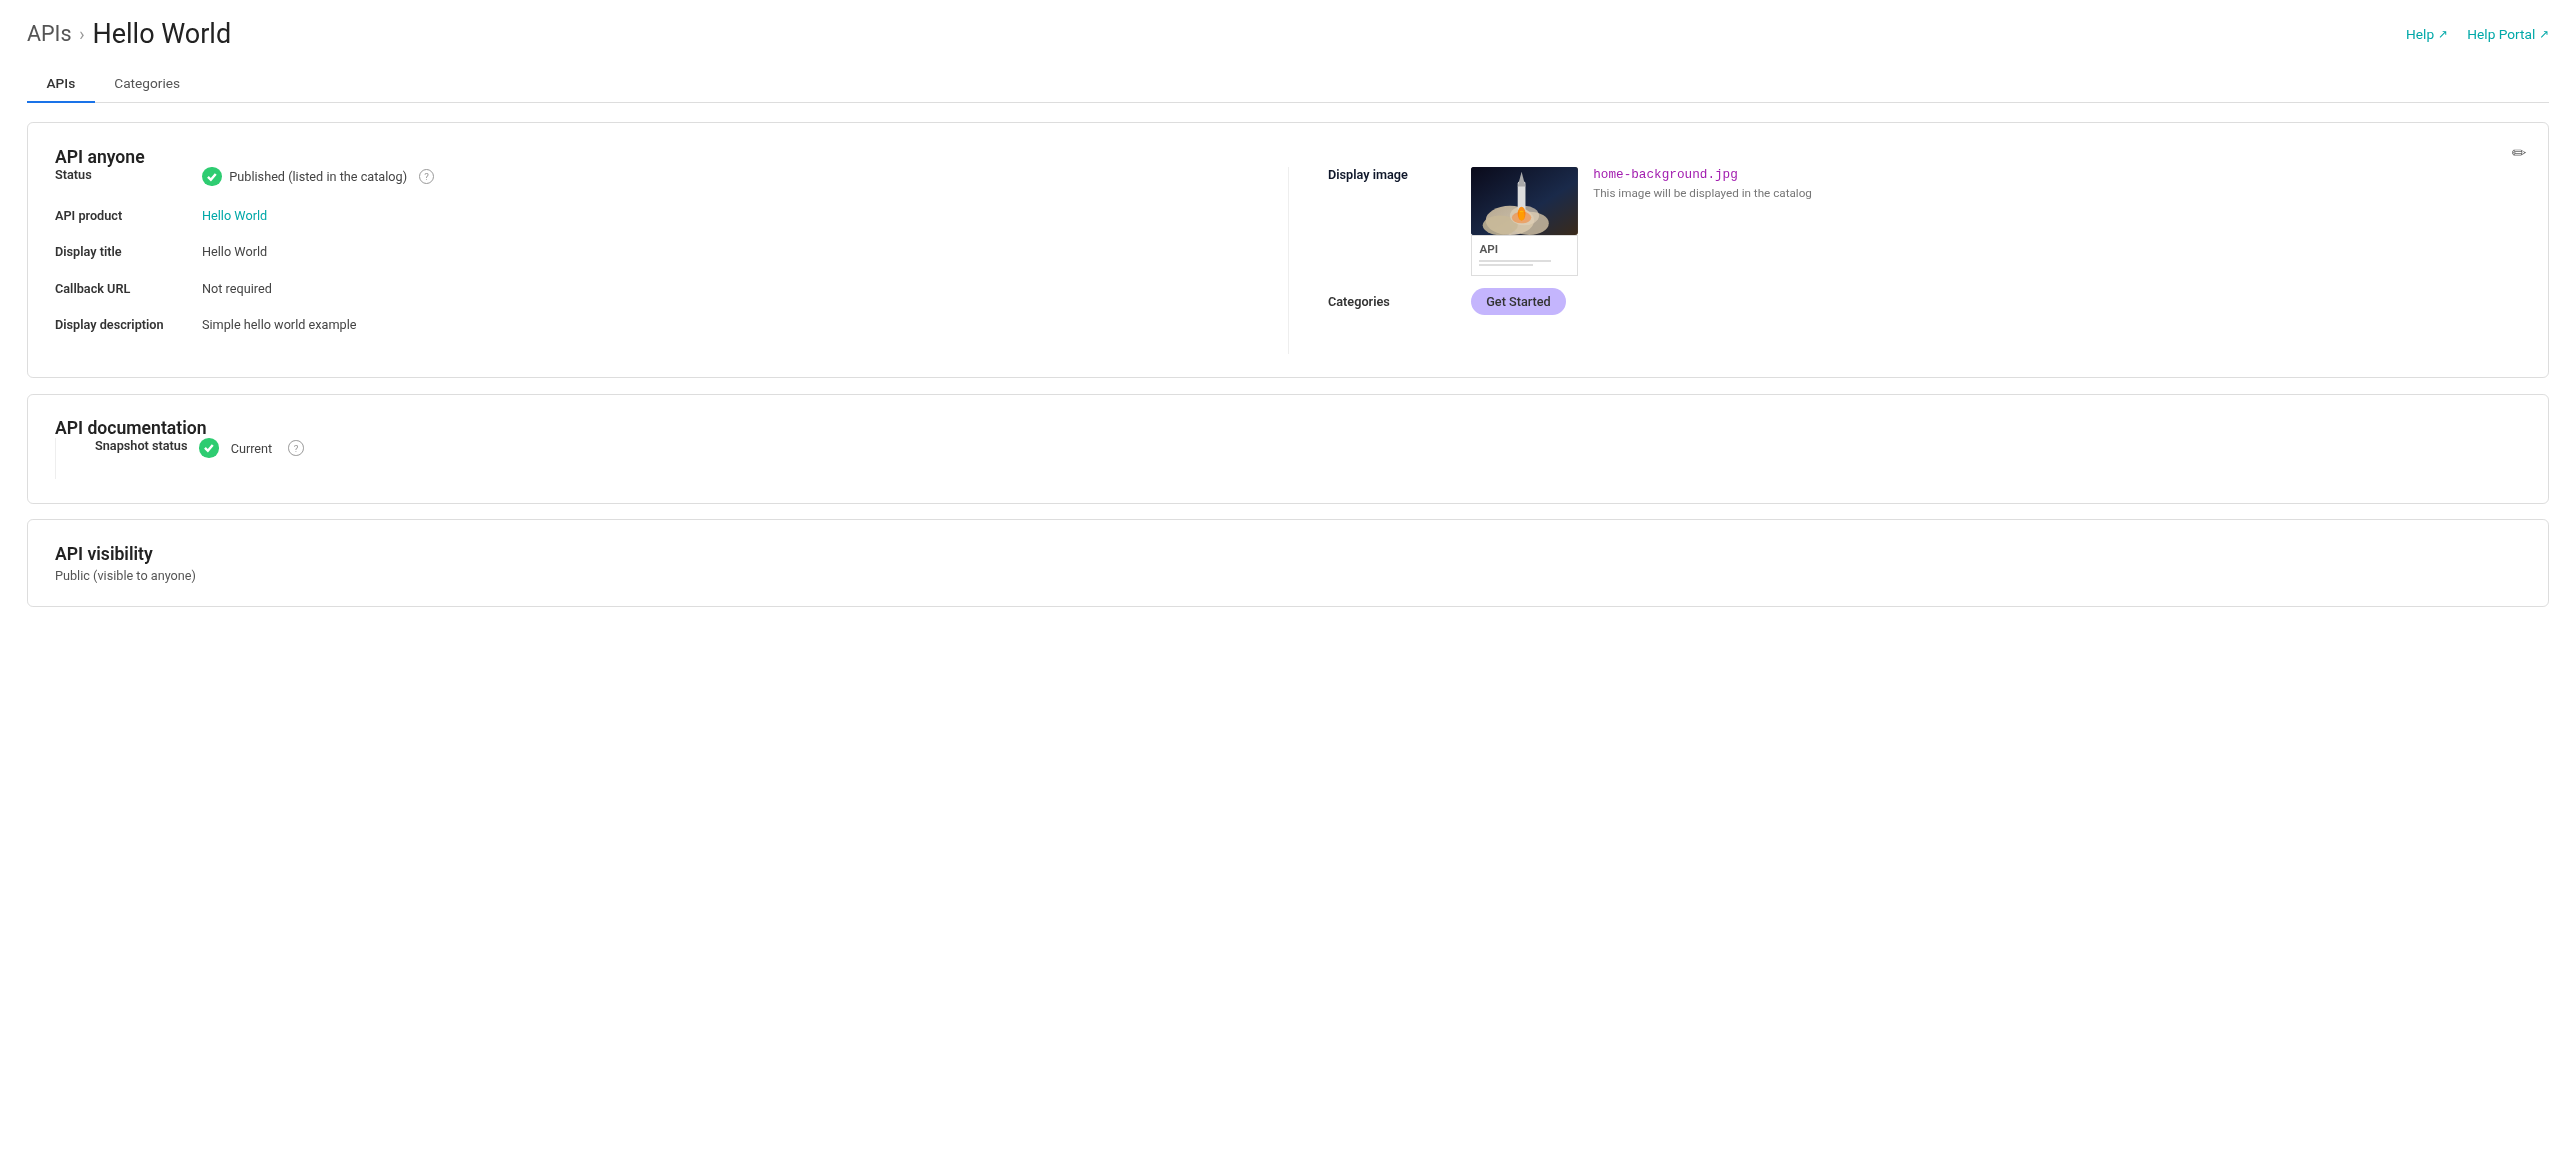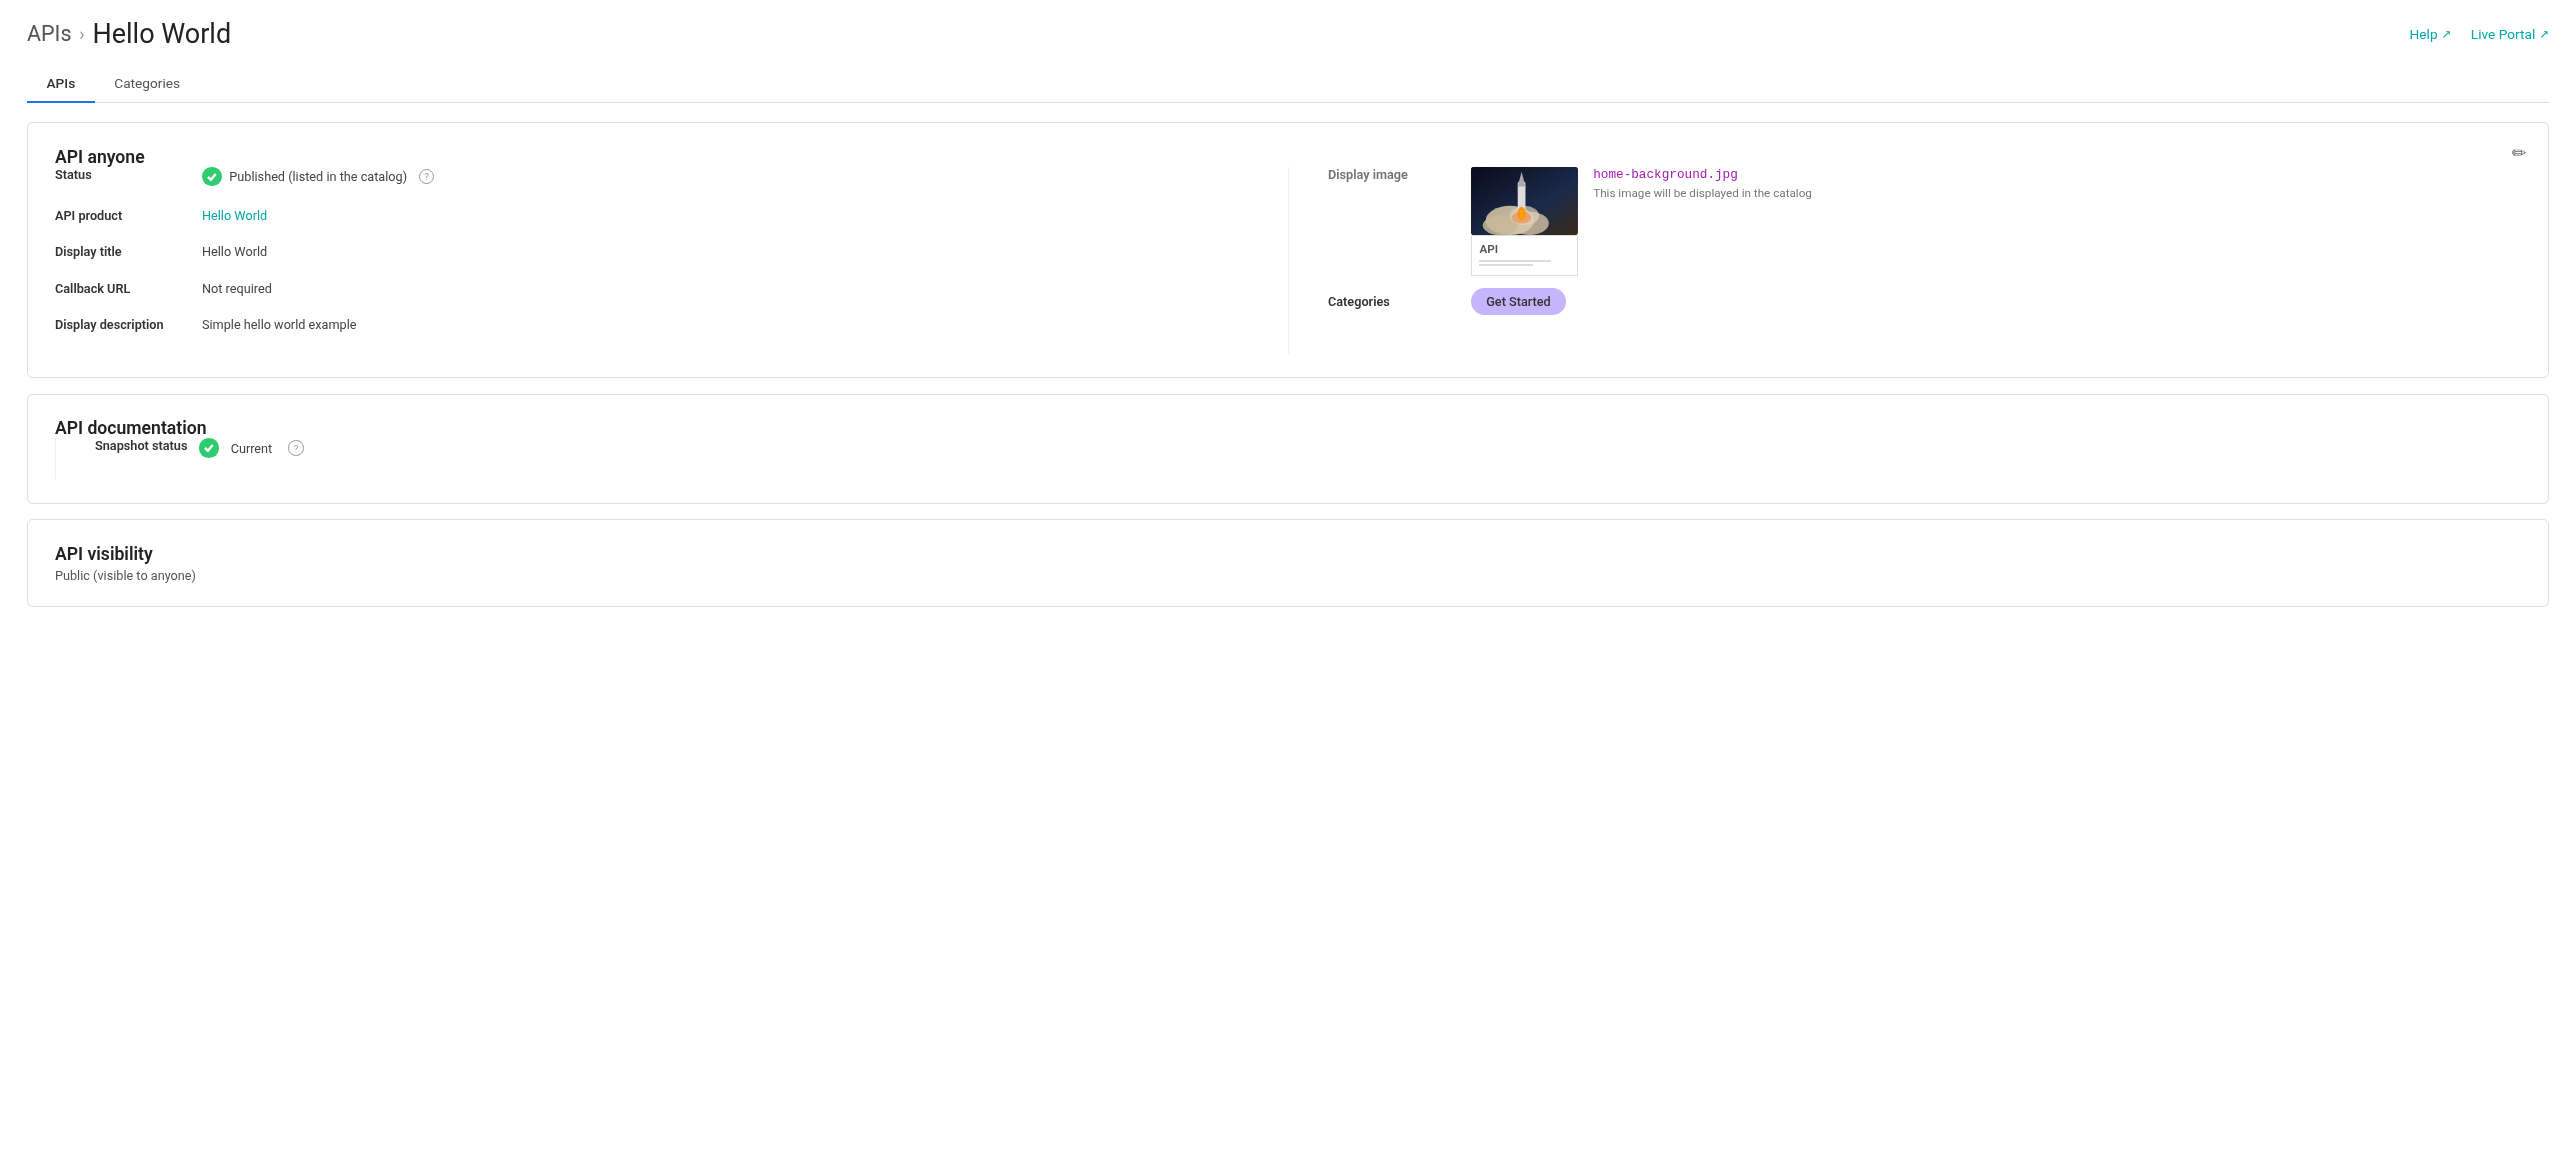--- a/index.html
+++ b/index.html
@@ -171,21 +171,21 @@
     }
     
     .display-image-section {
       display: flex;
       align-items: flex-start;
       gap: 15.6px;
     }
     .display-image-label {
       font-weight: 600;
       font-size: 12.7px;
-      color: #737373;
+      color: #0f172a;
       min-width: 127px;
     }
     .image-container {
       display: flex;
       flex-direction: column;
       gap: 0;
     }
     .image-thumbnail {
       width: 107px;
       height: 68px;
@@ -291,21 +291,21 @@
       <span class="apis-link">APIs</span>
       <span class="chevron">›</span>
       <span class="current-title">Hello World</span>
     </div>
     <div class="header-links">
       <a href="#">
         <span>Help</span>
         <span class="external-icon">↗</span>
       </a>
       <a href="#">
-        <span>Live Portal</span>
+        <span>Help Portal</span>
         <span class="external-icon">↗</span>
       </a>
     </div>
   </div>
 
   <div class="tabs">
     <div class="tab active">APIs</div>
     <div class="tab">Categories</div>
   </div>
 

